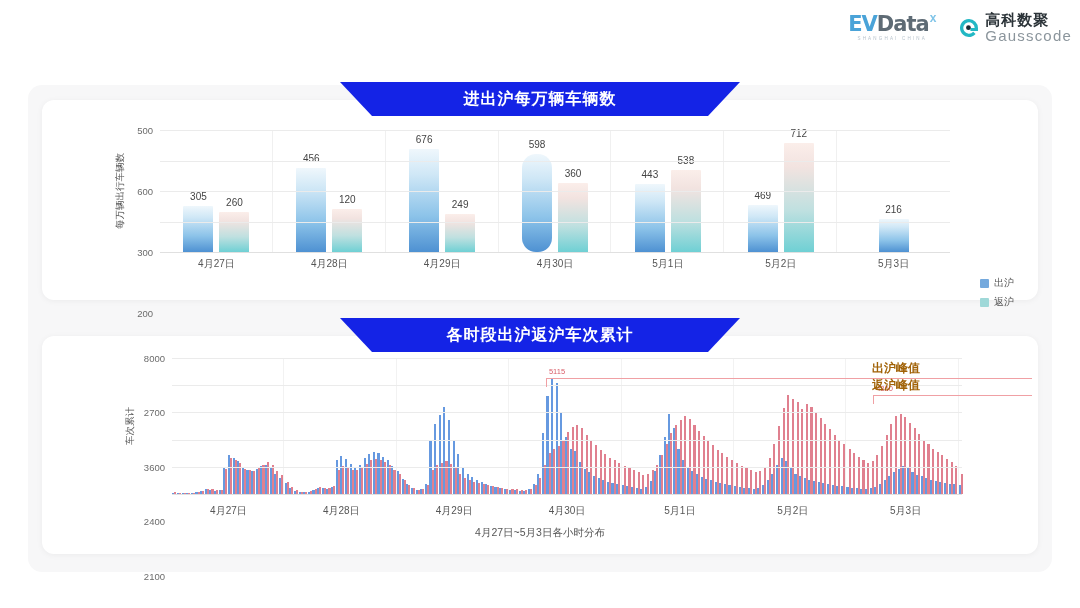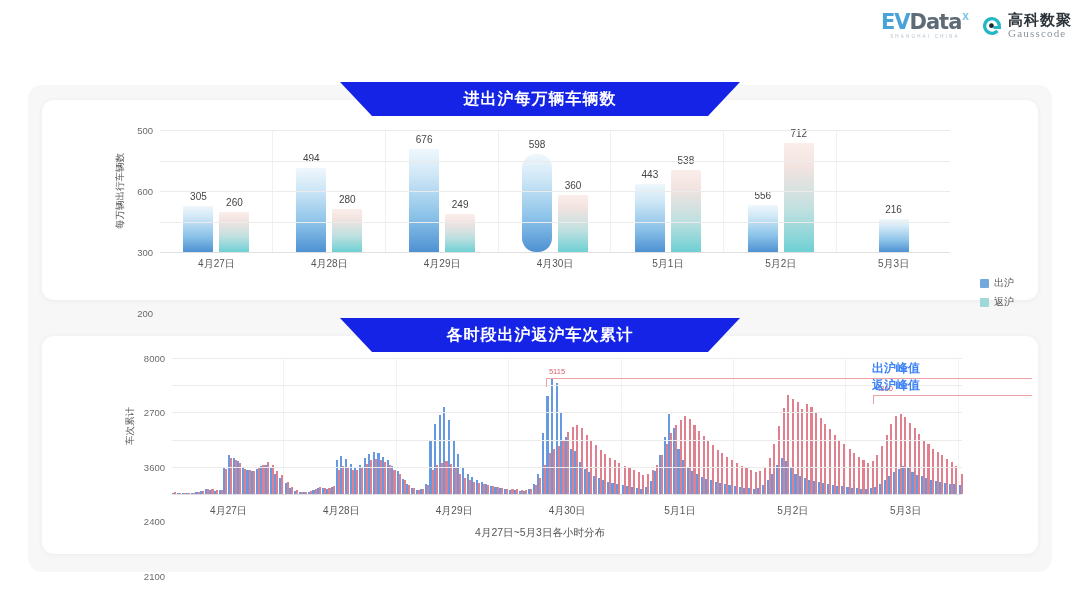--- a/index.html
+++ b/index.html
@@ -7,21 +7,21 @@
     width:1080px;height:608px;
     background:#ffffff;
     font-family:"Liberation Sans","DejaVu Sans",sans-serif;
     color:#333;
     overflow:hidden;
     position:relative;
   }
   
   .logo-bar{
     position:absolute;top:12px;right:8px;
-    display:flex;align-items:center;gap:12px;
+    display:flex;align-items:center;gap:22px;
   }
   .evdata{display:flex;flex-direction:column;align-items:center;line-height:1;}
   .evdata-main{display:flex;align-items:flex-start;}
   .ev-ev{
     font-size:21px;font-weight:700;letter-spacing:-1px;
     color:#4aa3d8;
     font-family:"DejaVu Sans",sans-serif;
   }
   .ev-data{
     font-size:21px;font-weight:700;letter-spacing:-1px;
@@ -29,21 +29,21 @@
     font-family:"DejaVu Sans",sans-serif;
   }
   .ev-x{font-size:12px;color:#7fc4e8;margin-left:1px;margin-top:-2px;font-weight:700;}
   .evdata-sub{
     font-size:4.5px;letter-spacing:2.2px;color:#b8c3cc;margin-top:2px;
   }
   .gauss{display:flex;align-items:center;gap:5px;}
   .gauss-mark{width:22px;height:22px;flex:0 0 22px;}
   .gauss-txt{display:flex;flex-direction:column;line-height:1.05;}
   .gauss-cn{font-size:15px;font-weight:700;color:#2b3338;letter-spacing:1px;}
-  .gauss-en{font-size:11px;color:#8b959c;letter-spacing:1.2px;font-family:Liberation Serif, serif;}
+  .gauss-en{font-size:15px;color:#8b959c;letter-spacing:1.2px;}
 
   
   .panel{
     position:absolute;left:28px;top:85px;width:1024px;height:487px;
     background:#f7f7f8;border-radius:14px;
   }
   
   .card{
     position:absolute;left:42px;width:996px;
     background:#ffffff;border-radius:12px;
@@ -131,21 +131,21 @@
     display:flex;align-items:flex-end;justify-content:center;gap:0px;
   }
   .c2-b{width:45%;}
   .c2-b.out{background:#6699e0;}
   .c2-b.back{background:#e0808f;}
   .c2-daysep{position:absolute;right:0;top:0;bottom:0;width:1px;background:#f2f2f2;}
   .ann-line{position:absolute;height:1.3px;background:#f0a0a4;}
   .ann-tick{position:absolute;width:1.3px;background:#f0a0a4;}
   .ann-val{position:absolute;font-size:7.5px;color:#d9606b;white-space:nowrap;}
   .ann-label{
-    position:absolute;font-size:12px;font-weight:700;color:#3b82f6;white-space:nowrap;
+    position:absolute;font-size:12px;font-weight:700;color:#a16207;white-space:nowrap;
   }
   .c2-xlabels{
     position:absolute;left:130px;top:168px;width:790px;display:flex;
   }
   .c2-xlabels div{flex:1;text-align:center;font-size:10px;color:#555;}
   .c2-xtitle{
     position:absolute;left:0;top:190px;width:996px;text-align:center;
     font-size:10.5px;color:#555;
   }
   .yaxis-title2{
@@ -200,26 +200,26 @@
           <div class="bar-wrap">
             <div class="bar back" style="height: 39.65px;">
               <div class="bar-val">260</div>
             </div>
           </div>
           <div class="c1-sep"></div>
         </div>
         <div class="c1-group">
           <div class="bar-wrap">
             <div class="bar out" style="height: 83.7225px;">
-              <div class="bar-val">494</div>
+              <div class="bar-val">456</div>
             </div>
           </div>
           <div class="bar-wrap">
             <div class="bar back" style="height: 42.7px;">
-              <div class="bar-val">280</div>
+              <div class="bar-val">120</div>
             </div>
           </div>
           <div class="c1-sep"></div>
         </div>
         <div class="c1-group">
           <div class="bar-wrap">
             <div class="bar out" style="height: 103.09px;">
               <div class="bar-val">676</div>
             </div>
           </div>
@@ -230,21 +230,21 @@
           </div>
           <div class="c1-sep"></div>
         </div>
         <div class="c1-group">
           <div class="bar-wrap">
             <div class="bar out" style="height: 98px; border-radius: 14px;">
               <div class="bar-val">598</div>
             </div>
           </div>
           <div class="bar-wrap">
-            <div class="bar back" style="height: 57px;">
+            <div class="bar back" style="height: 69px;">
               <div class="bar-val">360</div>
             </div>
           </div>
           <div class="c1-sep"></div>
         </div>
         <div class="c1-group">
           <div class="bar-wrap">
             <div class="bar out" style="height: 67.5575px;">
               <div class="bar-val">443</div>
             </div>
@@ -252,21 +252,21 @@
           <div class="bar-wrap">
             <div class="bar back" style="height: 82.045px;">
               <div class="bar-val">538</div>
             </div>
           </div>
           <div class="c1-sep"></div>
         </div>
         <div class="c1-group">
           <div class="bar-wrap">
             <div class="bar out" style="height: 46.8175px;">
-              <div class="bar-val">556</div>
+              <div class="bar-val">469</div>
             </div>
           </div>
           <div class="bar-wrap">
             <div class="bar back" style="height: 108.58px;">
               <div class="bar-val">712</div>
             </div>
           </div>
           <div class="c1-sep"></div>
         </div>
         <div class="c1-group">

